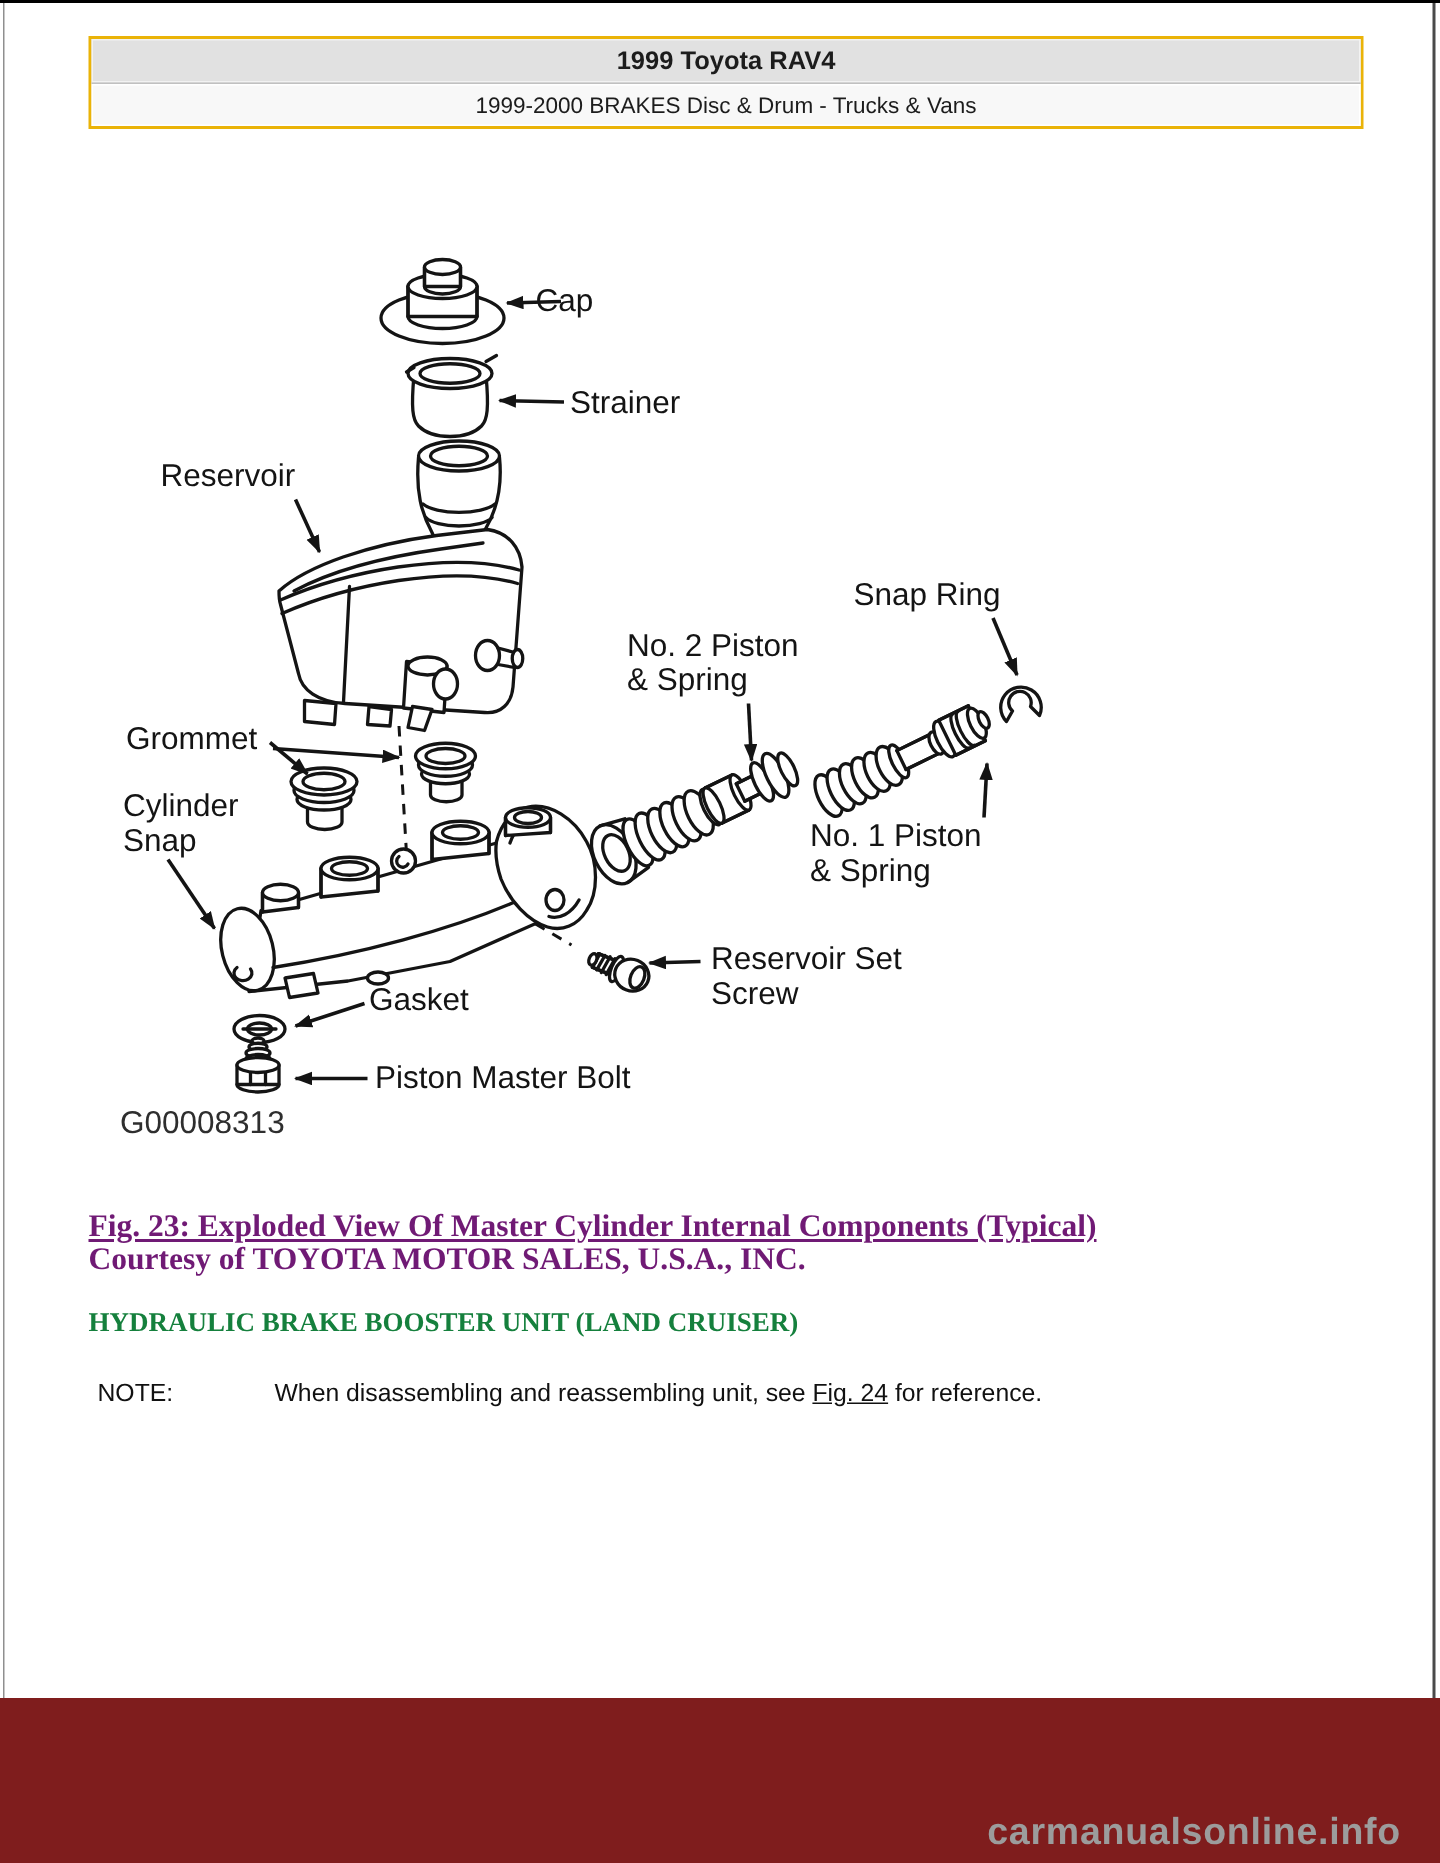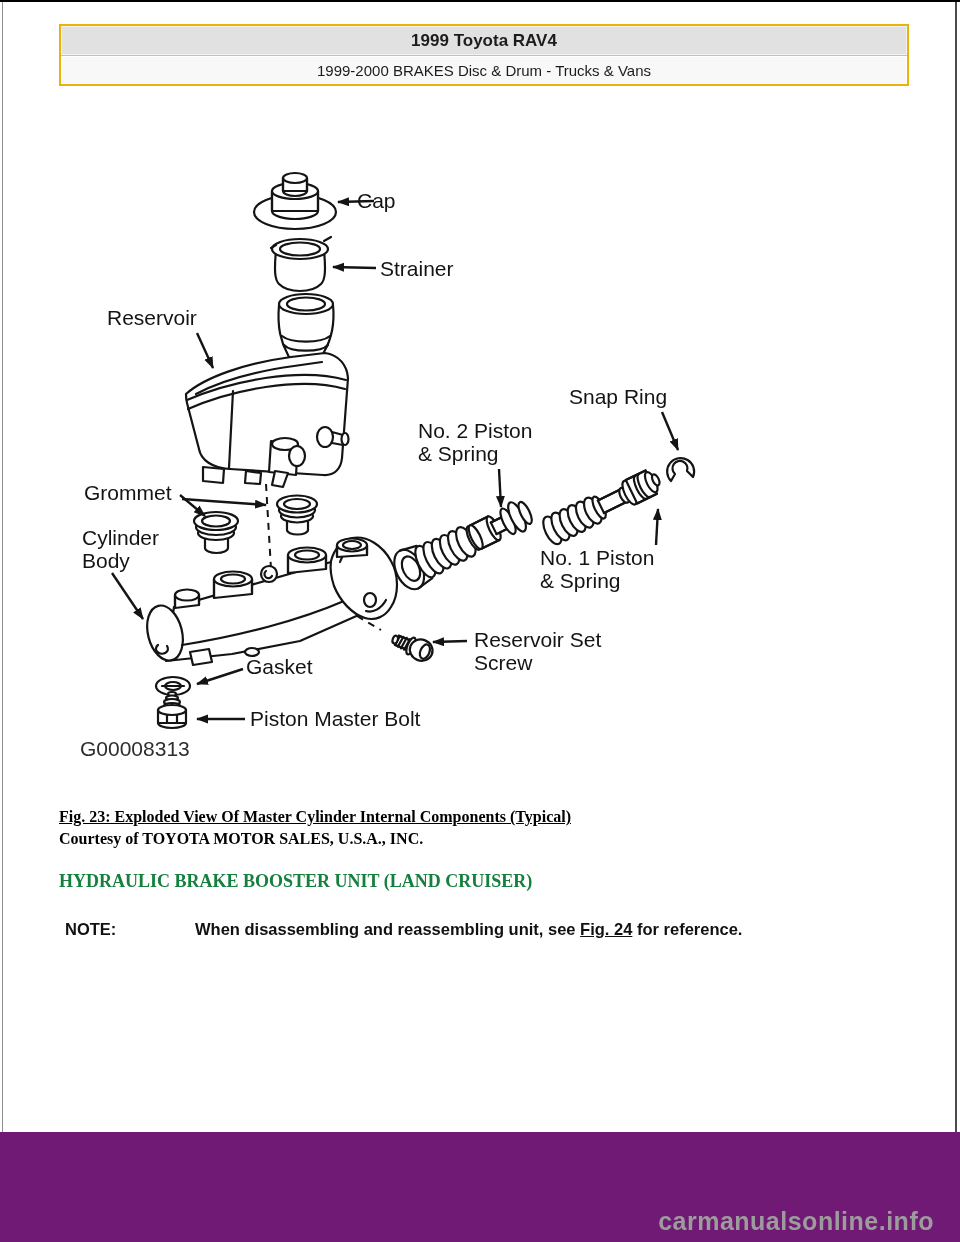--- a/index.html
+++ b/index.html
@@ -37,31 +37,31 @@
   .ar  { stroke:#141414; stroke-width:2.4; fill:none; }
   .dsh { stroke:#141414; stroke-width:2; fill:none; stroke-dasharray:7 6; }
 
   .dlabel {
     position:absolute; font-size:21px; line-height:23px; color:#141414; white-space:nowrap;
   }
   .fig-code { position:absolute; left:80px; top:737px; font-size:21px; color:#2e2e2e; }
 
   
   .caption { position:absolute; left:59px; top:806px; font-family:"Liberation Serif", serif;
-             font-weight:bold; font-size:16px; line-height:22px; color:#000000; }
+             font-weight:bold; font-size:21px; line-height:22px; color:#701a75; }
   .caption-title { text-decoration:underline; }
   .section-heading { position:absolute; left:59px; top:871px; font-family:"Liberation Serif", serif;
              font-weight:bold; font-size:18px; color:#15803d; }
-  .note-row { position:absolute; left:65px; top:920px; display:flex; font-weight:bold;
-             font-size:16.5px; color:#111;gap:12px; }
+  .note-row { position:absolute; left:65px; top:920px; display:flex; font-weight:normal;
+             font-size:16.5px; color:#111; }
   .note-label { width:118px; flex:0 0 auto; }
   .fig-link { color:#111; text-decoration:underline; cursor:pointer; }
 
   
-  .bottom-bar { position:absolute; left:0; right:0; bottom:0; height:110px; background:#701a75; }
+  .bottom-bar { position:absolute; left:0; right:0; bottom:0; height:110px; background:#7f1d1d; }
   .watermark  { position:absolute; right:26px; bottom:6px; font-size:25px; font-weight:600;
                 color:#9c9c9c; letter-spacing:0.5px; }
 </style>
 </head>
 <body>
 
 <div class="page">
   <div class="edge-top"></div>
   <div class="edge-left"></div>
   <div class="edge-right"></div>
@@ -263,21 +263,21 @@
     <div>No. 2 Piston</div>
     <div>&amp; Spring</div>
   </div>
   <div class="dlabel" style="left:540px; top:546px;">
     <div>No. 1 Piston</div>
     <div>&amp; Spring</div>
   </div>
   <div class="dlabel" style="left:84px; top:481px;">Grommet</div>
   <div class="dlabel" style="left:82px; top:526px;">
     <div>Cylinder</div>
-    <div>Body</div>
+    <div>Snap</div>
   </div>
   <div class="dlabel" style="left:474px; top:628px;">
     <div>Reservoir Set</div>
     <div>Screw</div>
   </div>
   <div class="dlabel" style="left:246px; top:655px;">Gasket</div>
   <div class="dlabel" style="left:250px; top:707px;">Piston Master Bolt</div>
   <div class="fig-code">G00008313</div>
 
   <div class="caption">

